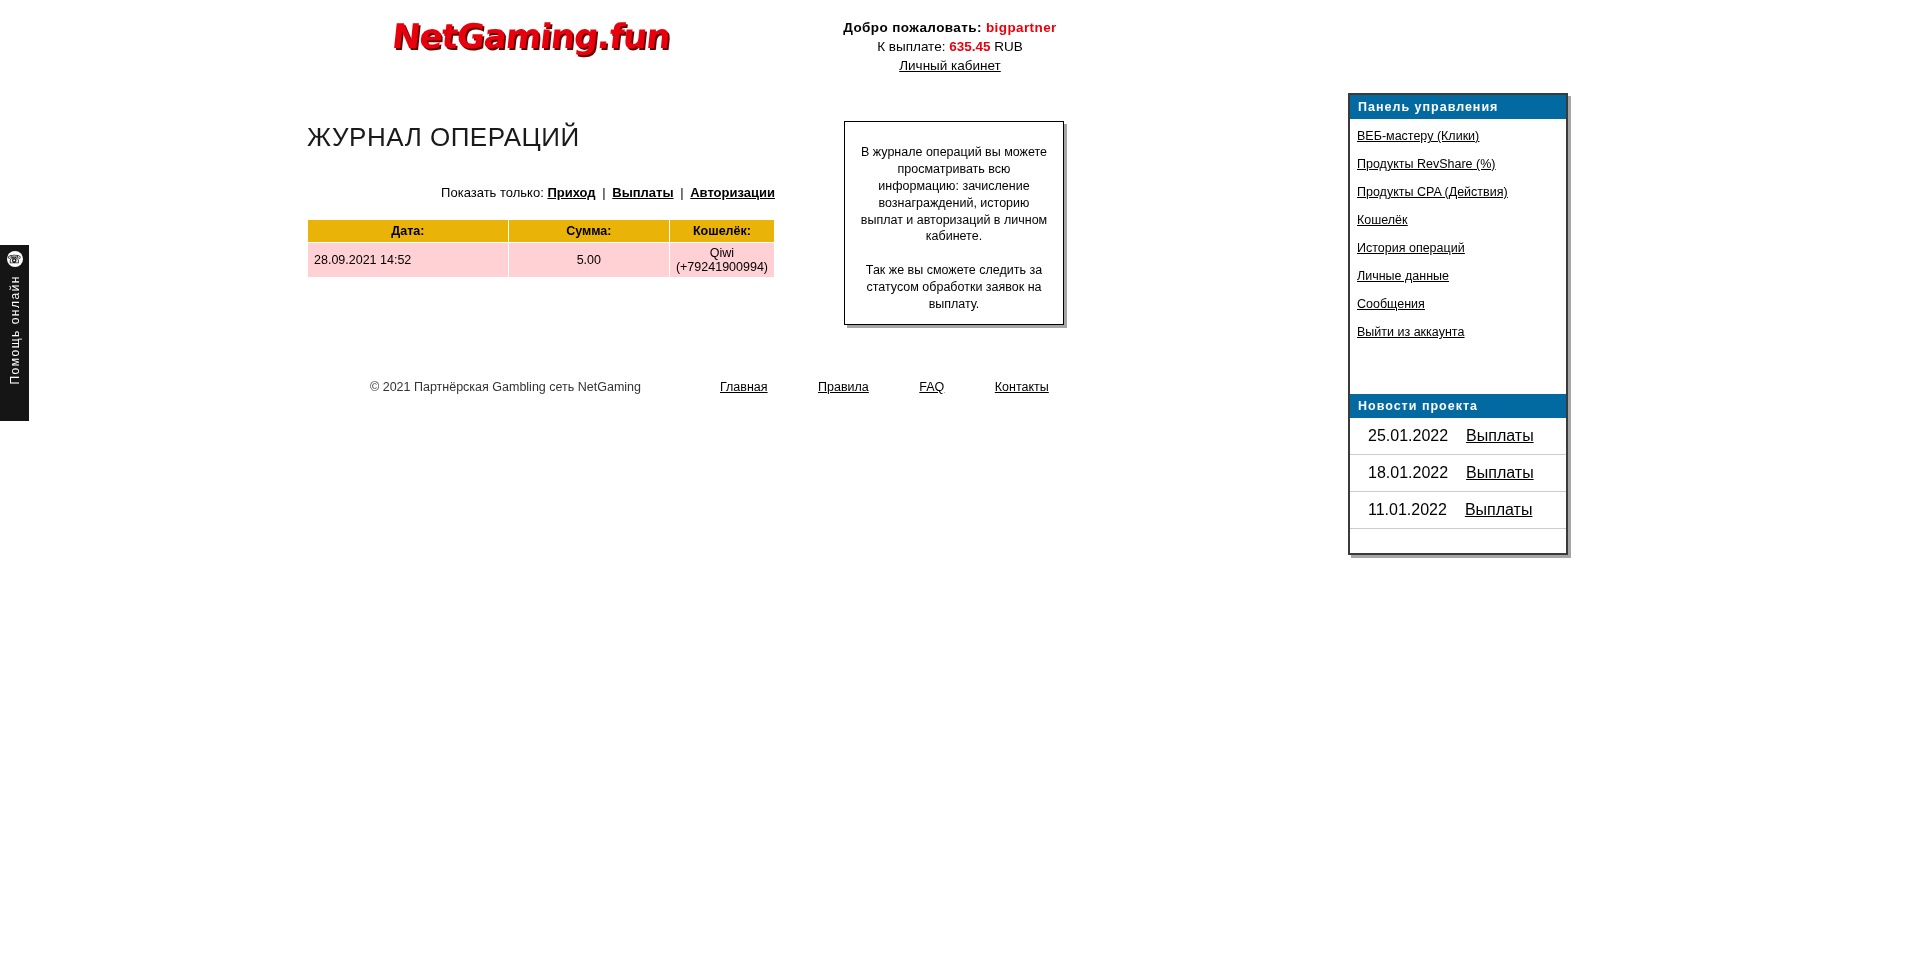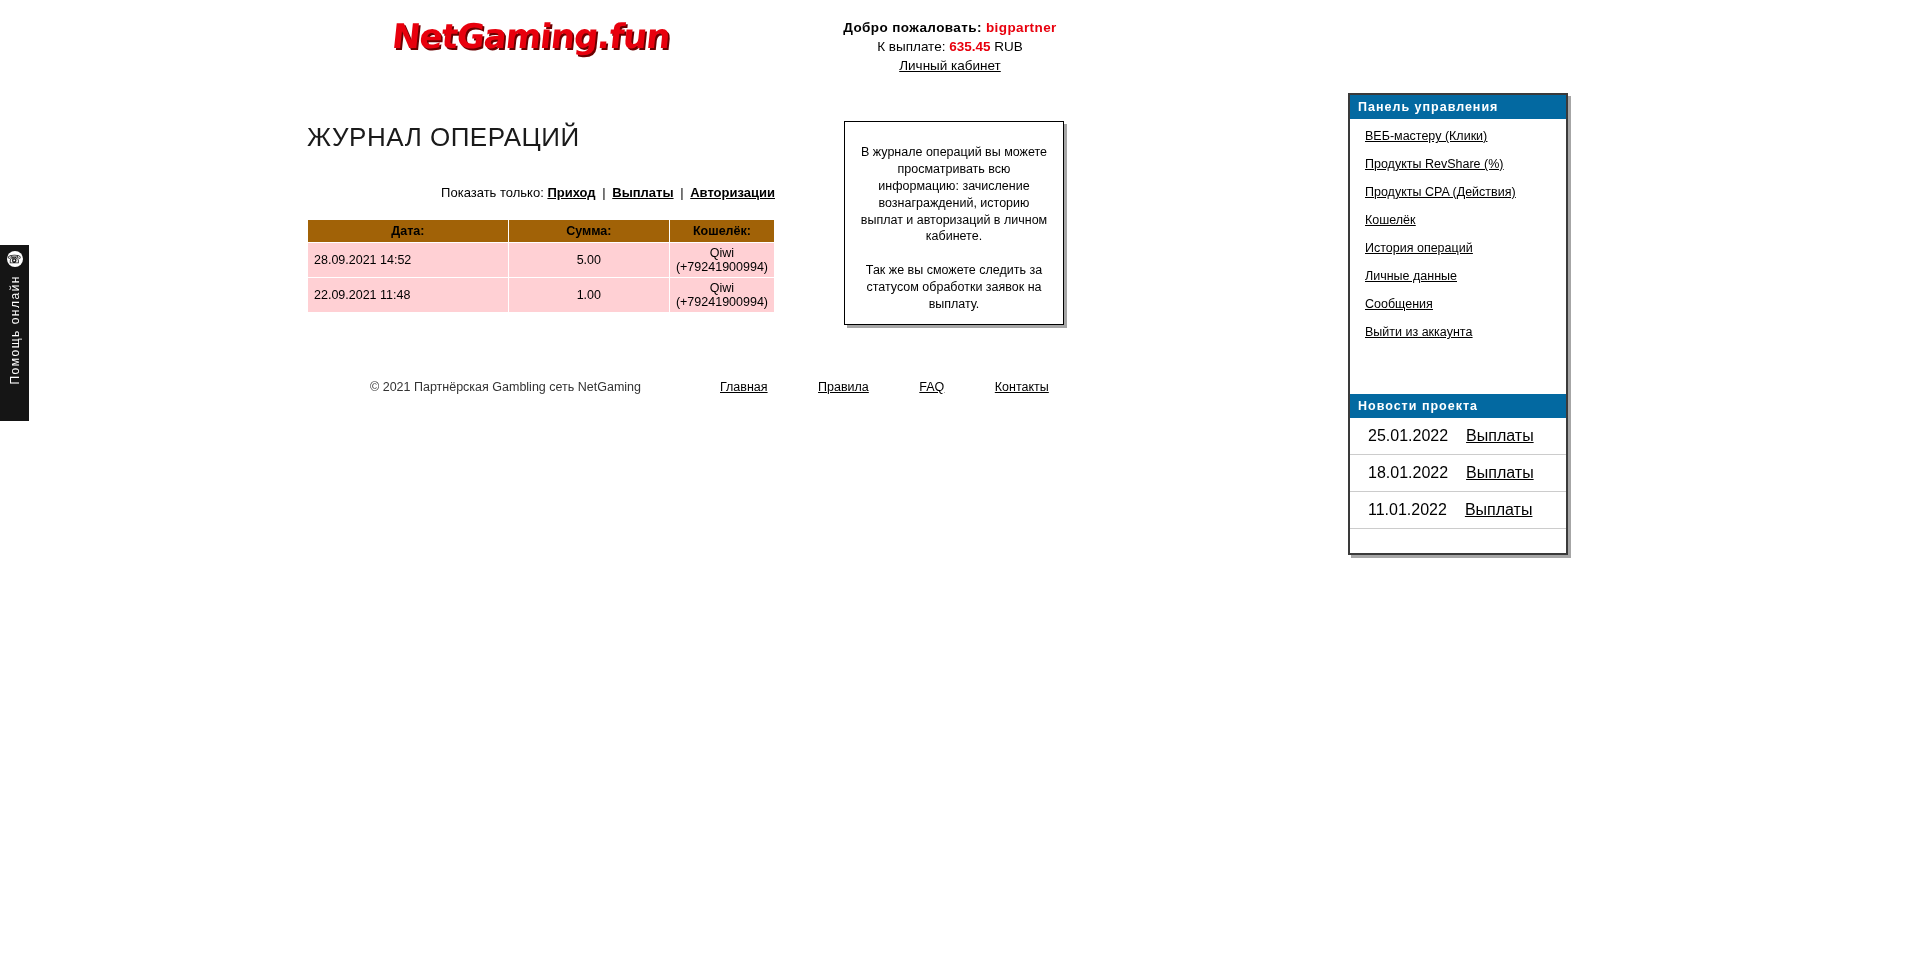--- a/index.html
+++ b/index.html
@@ -129,21 +129,21 @@
 
   #ops-table {
     position: absolute;
     left: 307px;
     top: 219px;
     width: 468px;
     border-collapse: collapse;
     font-size: 12.5px;
   }
   #ops-table th {
-    background: #a16207;
+    background: #eab308;
     border: 1px solid #ffffff;
     padding: 4px 20px;
     font-weight: bold;
   }
   #ops-table td {
     background: #ffd0d4;
     border: 1px solid #ffffff;
     padding: 3px 6px;
   }
   #ops-table td.c-date { text-align: left; }
@@ -201,21 +201,21 @@
     box-sizing: border-box;
   }
   .panel-head {
     background: #0369a1;
     color: #ffffff;
     font-size: 12.5px;
     font-weight: bold;
     letter-spacing: 1px;
     padding: 5px 8px;
   }
-  .panel-menu { padding: 3px 0 6px 8px; text-decoration: underline; }
+  .panel-menu { padding: 3px 0 6px 0; text-decoration: underline; }
   .panel-menu .menu-item {
     padding: 7px 8px 7px 7px;
     font-size: 12.5px;
   }
   .panel-menu .menu-item a {
     color: #000000;
     text-decoration: underline;
     cursor: pointer;
   }
 
@@ -276,25 +276,20 @@
       <th style="width:128px">Сумма:</th>
       <th>Кошелёк:</th>
     </tr>
   </thead>
   <tbody>
     <tr>
       <td class="c-date">28.09.2021 14:52</td>
       <td class="c-sum">5.00</td>
       <td class="c-wallet">Qiwi (+79241900994)</td>
     </tr>
-    <tr>
-      <td class="c-date">22.09.2021 11:48</td>
-      <td class="c-sum">1.00</td>
-      <td class="c-wallet">Qiwi (+79241900994)</td>
-    </tr>
   </tbody>
 </table>
 
 <div id="info-box">
   <div class="para">В журнале операций вы можете просматривать всю информацию: зачисление вознаграждений, историю выплат и авторизаций в личном кабинете.</div>
   <div class="para">Так же вы сможете следить за статусом обработки заявок на выплату.</div>
 </div>
 
 <div id="footer-copy">© 2021 Партнёрская Gambling сеть NetGaming</div>
 <div id="footer-links">

